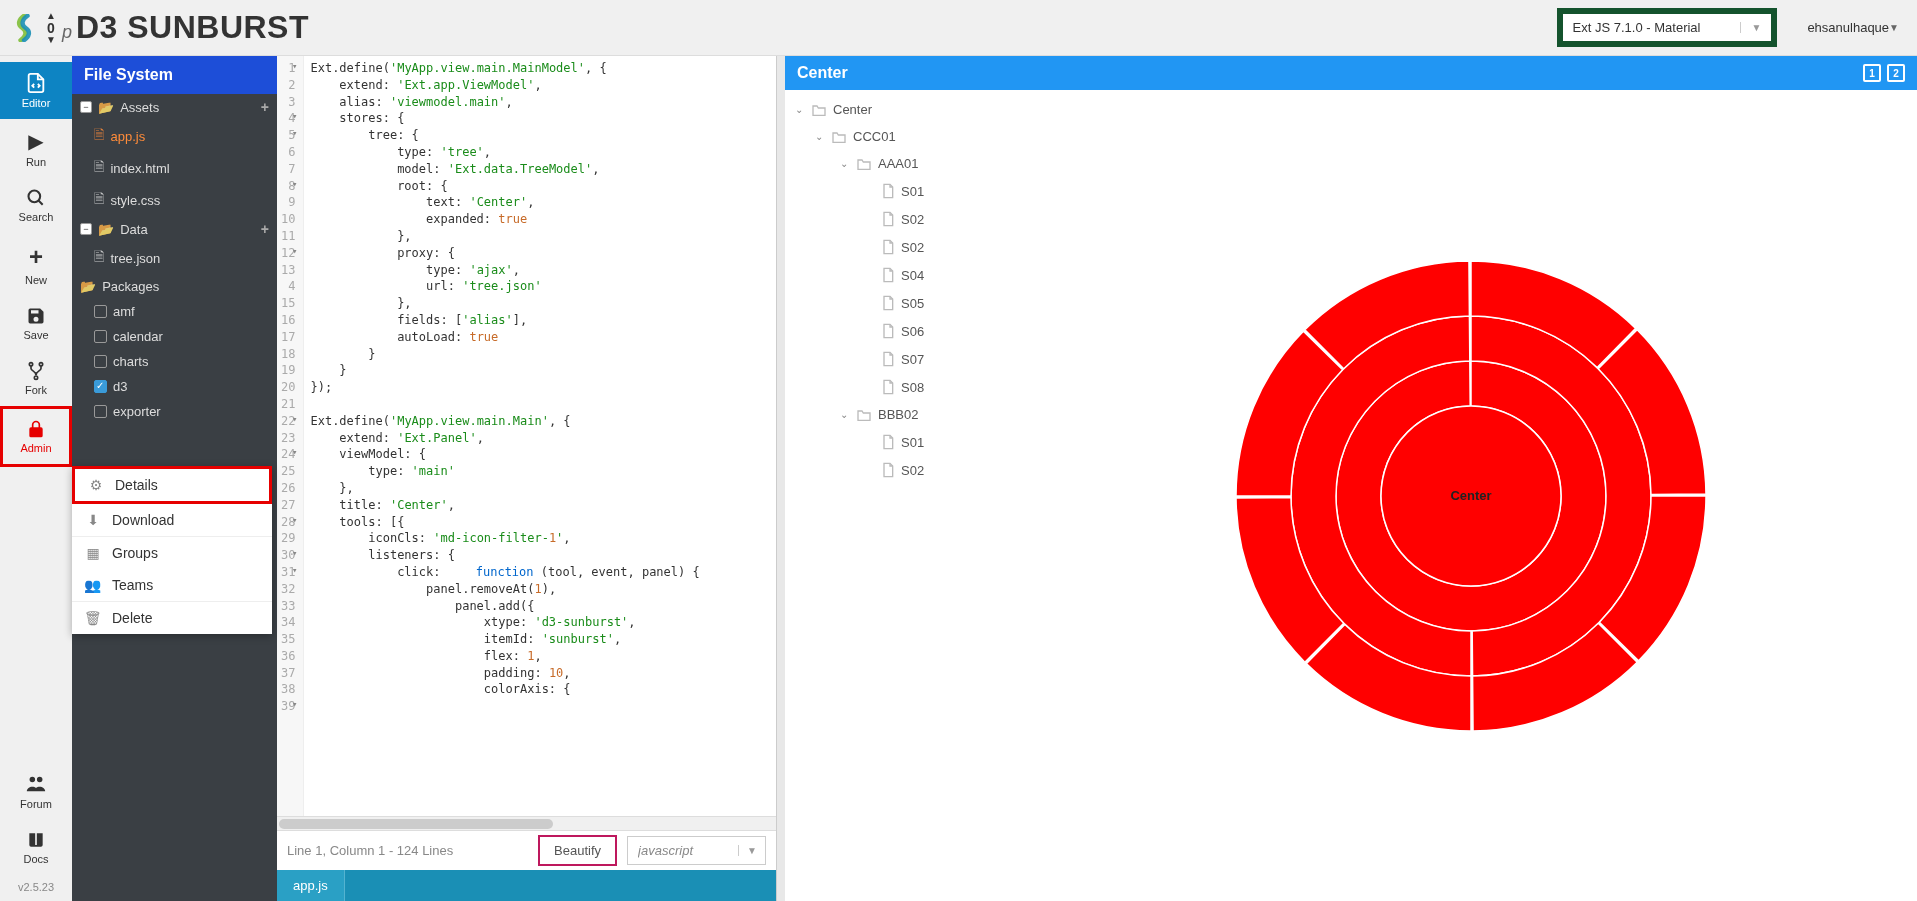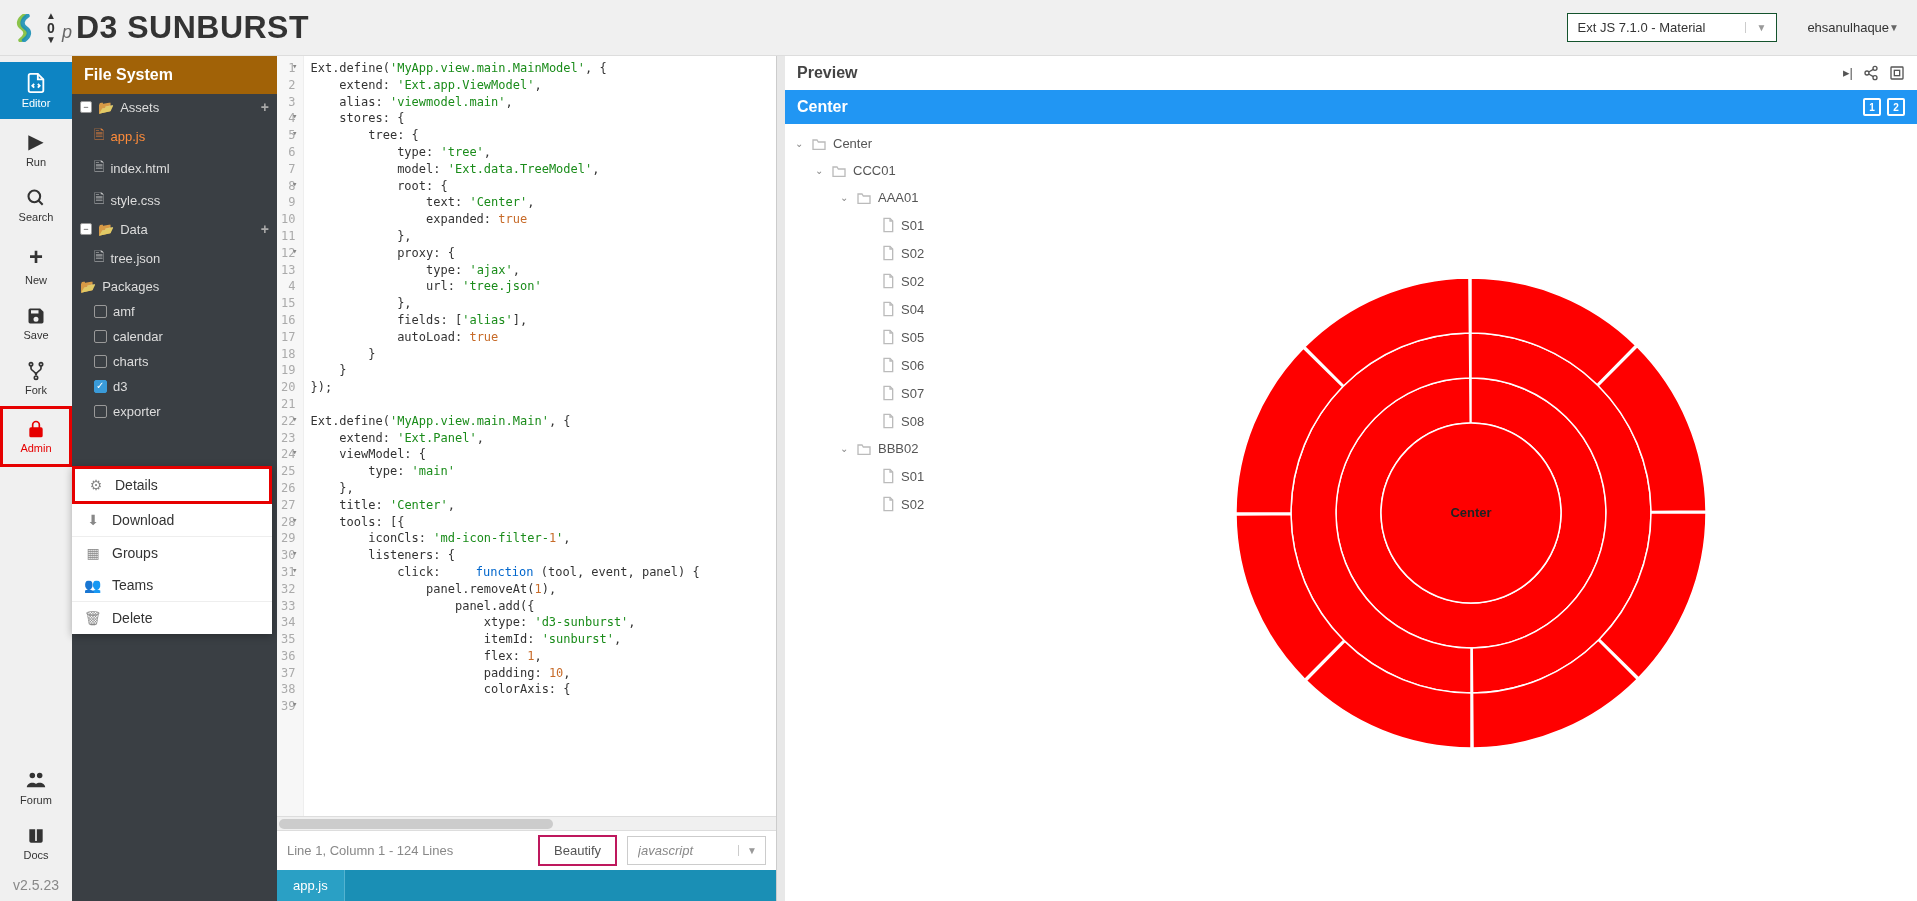--- a/index.html
+++ b/index.html
@@ -9,43 +9,43 @@
 
 .topbar { display: flex; align-items: center; height: 56px; background: #f0f0f0; padding: 0 10px; border-bottom: 1px solid #ddd; }
 .logo { width: 28px; height: 28px; margin-right: 8px; }
 .spin-col { display: flex; flex-direction: column; align-items: center; margin-right: 6px; line-height: 1; }
 .spin-col .arrow { font-size: 10px; cursor: pointer; }
 .spin-val { font-size: 14px; font-weight: bold; }
 .title-area { display: flex; align-items: baseline; gap: 4px; }
 .fid-prefix { font-style: italic; font-size: 18px; color: #666; }
 .fid-title { font-size: 32px; font-weight: 600; letter-spacing: 0.5px; color: #333; }
 .topbar-spacer { flex: 1; }
-.version-select { display: flex; align-items: center; background: #fff; border: 1px solid #14532d; padding: 6px 10px; gap: 40px; cursor: pointer; }
+.version-select { display: flex; align-items: center; background: #fff; border: 6px solid #14532d; padding: 6px 10px; gap: 40px; cursor: pointer; }
 .version-select .chev { color: #999; font-size: 10px; border-left: 1px solid #ccc; padding-left: 10px; }
 .user-menu { display: flex; align-items: center; margin-left: 30px; cursor: pointer; padding-right: 8px; }
 .user-menu .chev { font-size: 10px; color: #666; }
 
 
 .main-row { display: flex; flex: 1; min-height: 0; }
 
 
 .rail { width: 72px; background: #f0f0f0; display: flex; flex-direction: column; align-items: center; padding-top: 6px; gap: 0; }
 .rail-item { width: 72px; display: flex; flex-direction: column; align-items: center; justify-content: center; padding: 10px 0; cursor: pointer; }
 .rail-item .ri-icon { font-size: 20px; color: #333; }
 .rail-item .ri-label { font-size: 11px; margin-top: 3px; color: #333; }
 .rail-item.active { background: #0d84c3; color: #fff; }
 .rail-item.active .ri-icon, .rail-item.active .ri-label { color: #fff; }
 .rail-item.admin { border: 3px solid #e60000; position: relative; }
 .rail-item.admin .ri-icon, .rail-item.admin .ri-label { color: #e60000; }
 .rail-spacer { flex: 1; }
-.rail-version { font-size: 14px; color: #888; padding: 6px 0 8px; }
+.rail-version { font-size: 11px; color: #888; padding: 6px 0 8px; }
 
 
 .fs-panel { width: 205px; background: #3a3f44; color: #ddd; position: relative; display: flex; flex-direction: column; }
-.fs-header { background: #a16207; padding: 10px 12px; font-size: 16px; font-weight: 600; color: #fff; }
+.fs-header { background: #1d4ed8; padding: 10px 12px; font-size: 16px; font-weight: 600; color: #fff; }
 .fs-tree { flex: 1; overflow: auto; font-size: 13px; }
 .fs-row { display: flex; align-items: center; padding: 5px 8px; cursor: pointer; gap: 6px; color: #ddd; }
 .fs-row.indent1 { padding-left: 22px; }
 .fs-row.selected { color: #ff8c3a; }
 .fs-toggle { width: 12px; height: 12px; border: 1px solid #999; display: inline-flex; align-items: center; justify-content: center; font-size: 9px; line-height: 1; background: #fff; color: #333; border-radius: 2px; }
 .fs-icon { font-size: 13px; opacity: 0.85; }
 .fs-add { margin-left: auto; color: #aaa; font-weight: bold; font-size: 14px; }
 .fs-check { width: 13px; height: 13px; border: 1px solid #999; display: inline-block; border-radius: 2px; }
 .fs-check.checked { background: #3a9bd9; border-color: #3a9bd9; position: relative; }
 .fs-check.checked::after { content: "✓"; color: #fff; font-size: 10px; position: absolute; top: -1px; left: 1px; }
@@ -371,41 +371,20 @@
         </div>
       </div>
       <div class="editor-tabs">
         <div class="editor-tab">app.js</div>
       </div>
     </div>
 
     <div class="splitter"></div>
 
     <div class="preview-col">
-      <div class="preview-hdr">
-        <span class="preview-title">Preview</span>
-        <div class="preview-tools">
-          <span>▸|</span>
-          <span>
-            <svg width="16" height="16" viewBox="0 0 24 24" fill="none" stroke="currentColor" stroke-width="2">
-                <circle cx="18" cy="5" r="3"></circle>
-                <circle cx="6" cy="12" r="3"></circle>
-                <circle cx="18" cy="19" r="3"></circle>
-                <line x1="8.5" y1="10.5" x2="15.5" y2="6.5"></line>
-                <line x1="8.5" y1="13.5" x2="15.5" y2="17.5"></line>
-              </svg>
-          </span>
-          <span>
-            <svg width="16" height="16" viewBox="0 0 24 24" fill="none" stroke="currentColor" stroke-width="2">
-                <rect x="3" y="3" width="18" height="18" rx="1"></rect>
-                <rect x="8" y="8" width="8" height="8"></rect>
-              </svg>
-          </span>
-        </div>
-      </div>
       <div class="panel-hdr">
         <span class="panel-hdr-title">Center</span>
         <div class="panel-tools">
           <span class="panel-tool-ic">1</span>
           <span class="panel-tool-ic">2</span>
         </div>
       </div>
       <div class="preview-body">
         <div class="tree-pane" id="treepane">
             <div class="tnode l0">

